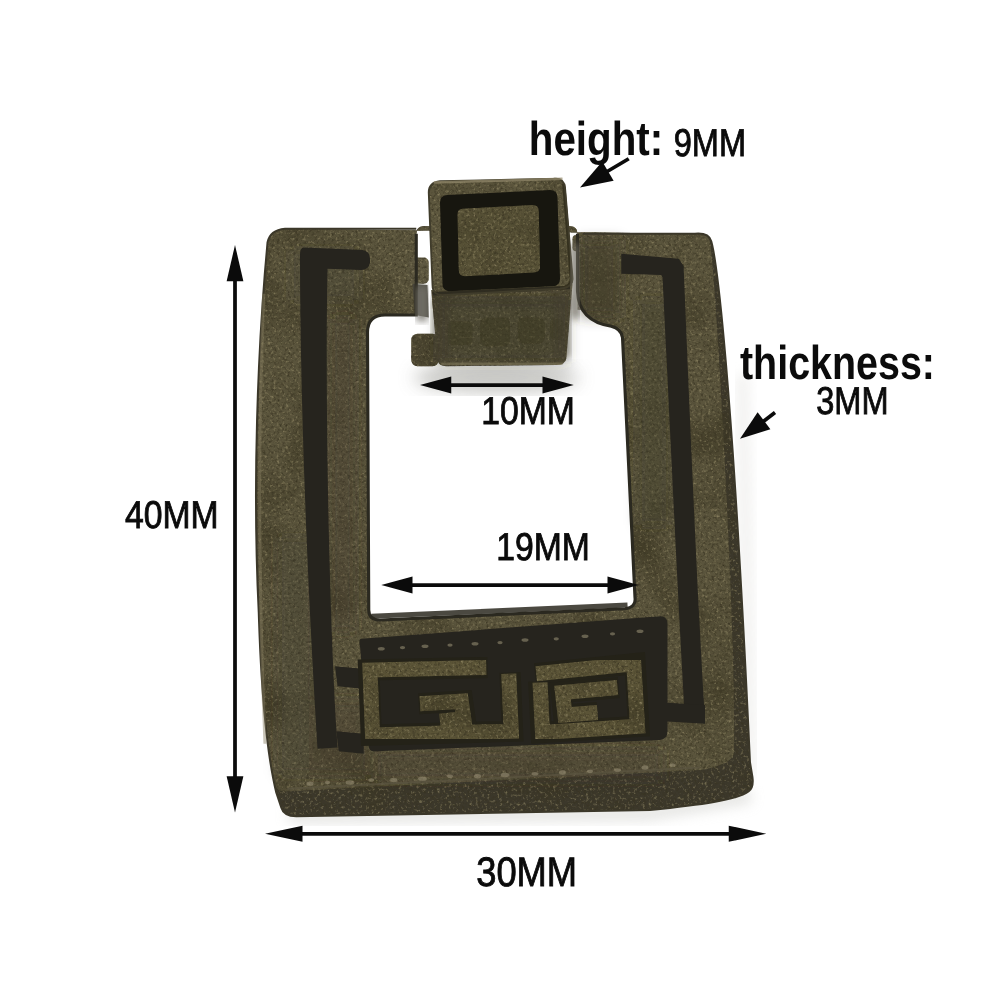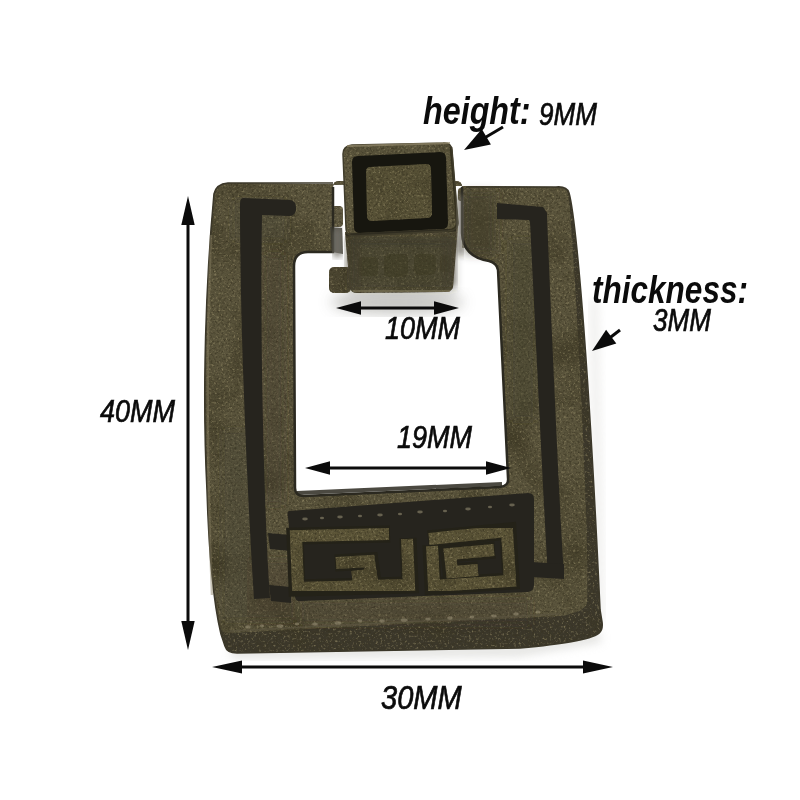--- a/index.html
+++ b/index.html
@@ -1,16 +1,16 @@
 <!DOCTYPE html>
 <html><head>
 <meta charset="utf-8">
 <style>
   html,body{margin:0;padding:0;background:#ffffff;}
-  .wrap{width:800px;height:800px;position:relative;overflow:hidden;background:#ffffff;font-style:italic;}
+  .wrap{width:800px;height:800px;position:relative;overflow:hidden;background:#ffffff;}
   text{font-family:"Liberation Sans",sans-serif;fill:#0b0b0b;}
 </style>
 </head>
 <body>
 <div class="wrap">
 <svg width="800" height="800" viewBox="0 0 800 800">
 <defs>
   <filter id="tex" x="-5%" y="-5%" width="110%" height="110%" color-interpolation-filters="sRGB">
     <feTurbulence type="fractalNoise" baseFrequency="0.46" numOctaves="4" seed="7" result="n1"></feTurbulence>
     <feColorMatrix in="n1" type="matrix" values="0 0 0 0 0.22  0 0 0 0 0.20  0 0 0 0 0.13  2.0 0 0 0 -0.92" result="d1"></feColorMatrix>

